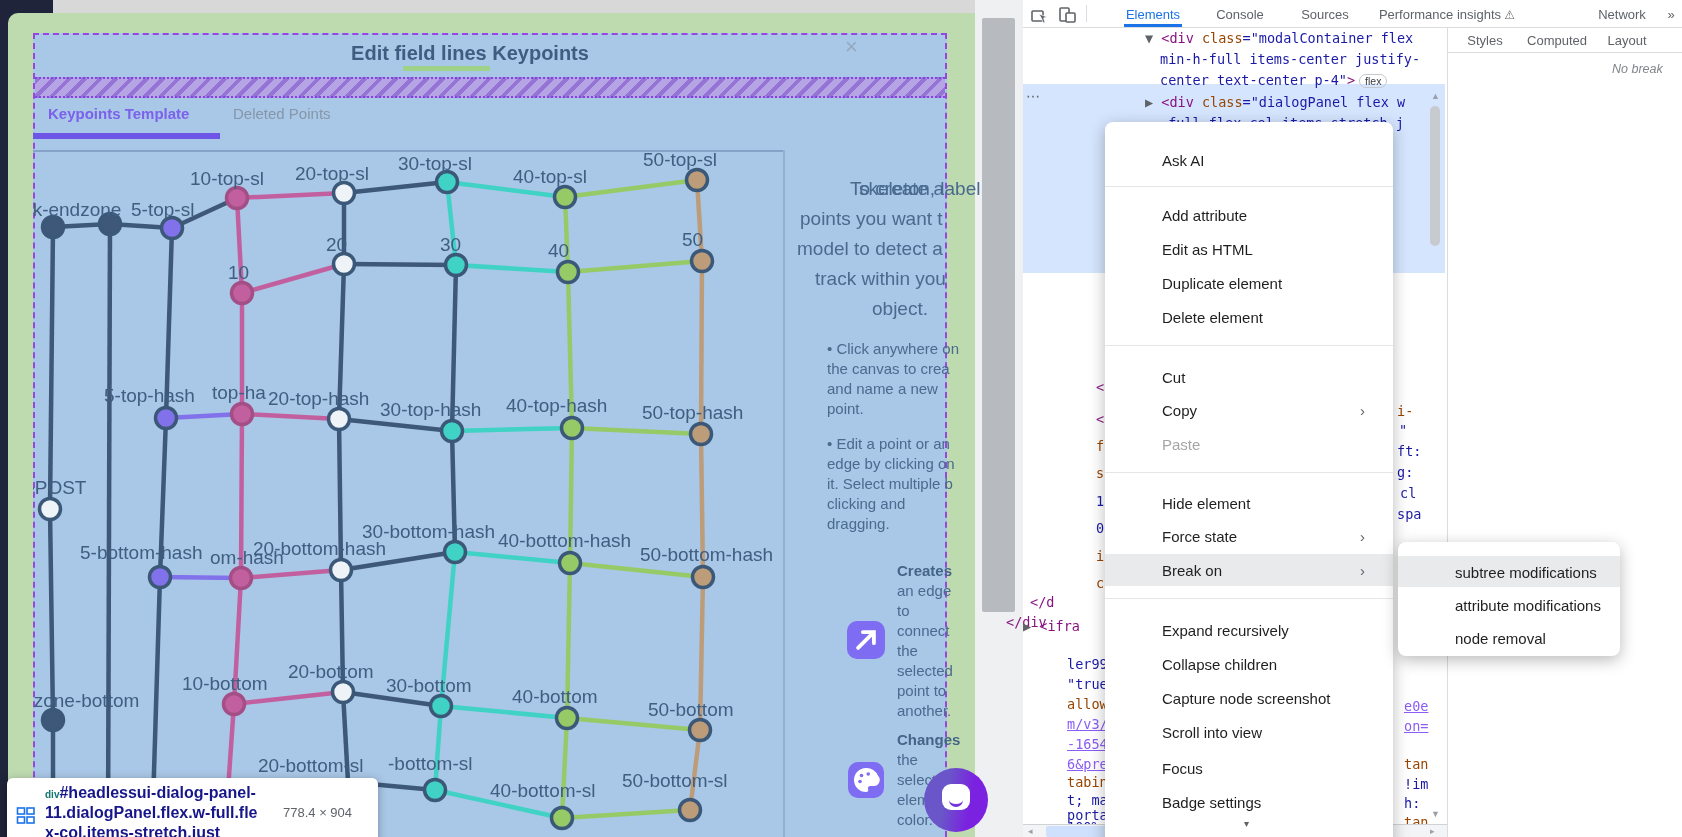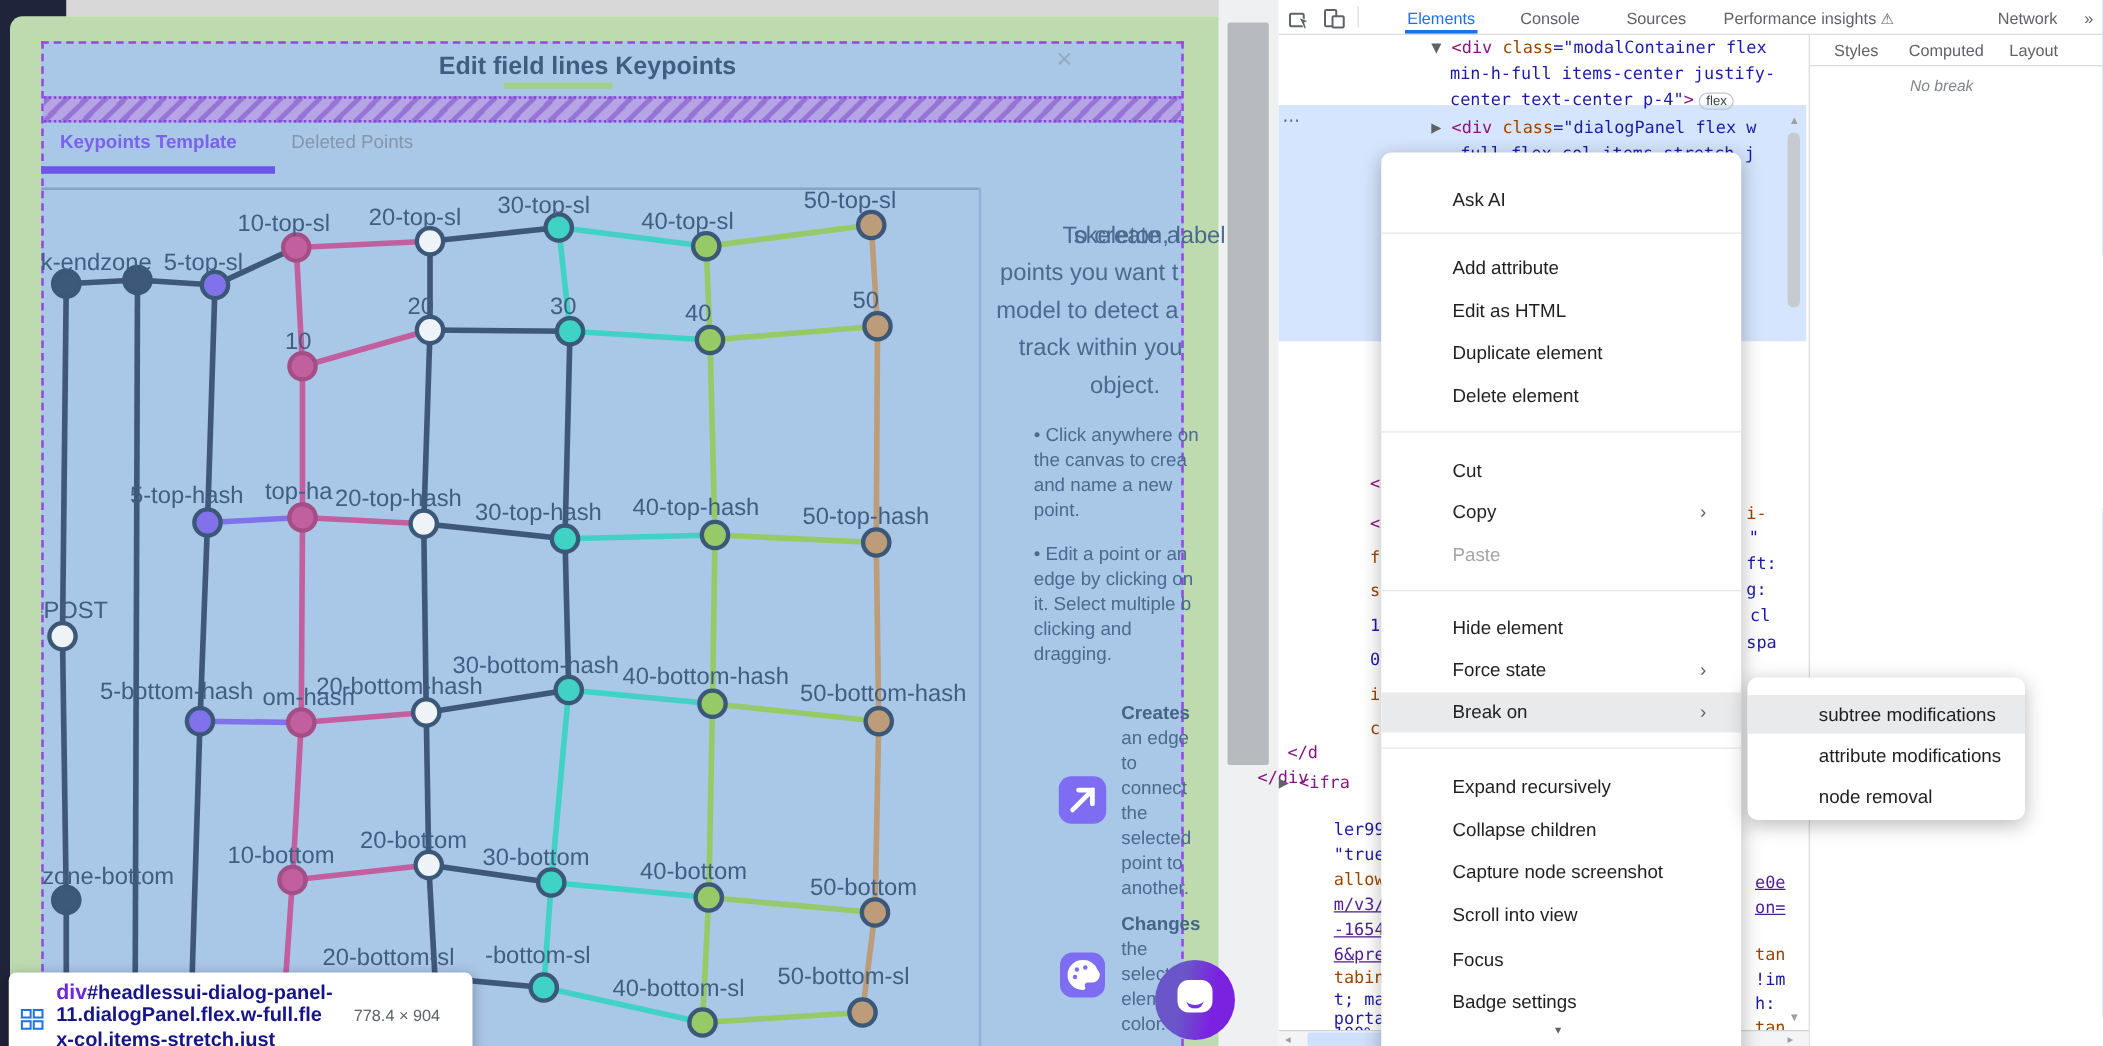--- a/index.html
+++ b/index.html
@@ -22,37 +22,37 @@
   .tab.active{color:#7b61eb;font-weight:bold}
   .tab.inactive{color:#8696a8}
   .tabline{background:#6d55e6}
   .canv-top{background:rgba(90,120,160,.45)}
   .canv-right{background:rgba(130,160,195,.55)}
   .sbline{position:absolute;font-size:15px;color:#4a6a8e;white-space:pre}
   .sbline.b{font-weight:bold;color:#456587}
   .headline{position:absolute;font-size:19px;color:#4a6a8e;font-weight:500;white-space:pre}
   .hintbtn{position:absolute;background:#7e6cf2;border-radius:10px}
   .tooltip{background:#fff;border-radius:6px;box-shadow:0 2px 10px rgba(0,0,0,.3);overflow:hidden}
-  .tt-tag{color:#6d28d9;font-weight:bold;font-size:17px}
+  .tt-tag{color:#0f766e;font-weight:bold;font-size:10px}
   .tt-sel{color:#16168a;font-weight:bold;font-size:16px}
   .tt-dim{color:#5f6368;font-size:13px}
   .chat{border-radius:50%;background:linear-gradient(100deg,#6a55c9 35%,#7b22e0 70%)}
   .chatbubble{position:absolute;background:#fff;border-radius:9px}
   
   .dt-bg{background:#fff}
   .dt-border{background:#dadce0}
   .dt-tab{position:absolute;transform:translateX(-50%);font-size:13px;color:#5f6368;white-space:nowrap;top:7px}
   .dt-tab.active{color:#1a73e8}
   .dt-underline{background:#1a73e8}
   .warn{color:#5f6368;font-size:12px}
   .nobreak{font-style:italic;color:#80868b;font-size:12.5px;white-space:nowrap}
   .selband{background:#d5e5fd}
   .cl{position:absolute;white-space:pre;font-family:"DejaVu Sans Mono","Liberation Mono",monospace;font-size:13.5px;line-height:1}
   .c-tag{color:#881280}.c-attr{color:#994500}.c-val{color:#1a1aa6}
-  .c-link{color:#4c1d95;text-decoration:underline}.c-gray{color:#5f6368}
+  .c-link{color:#8b5cf6;text-decoration:underline}.c-gray{color:#5f6368}
   .c-badge{font-family:"Liberation Sans",sans-serif;font-size:10.5px;border:1px solid #c4c7cc;border-radius:8px;padding:0 5px;color:#3c4043;margin-left:4px}
   .menu{background:#fff;border-radius:8px;box-shadow:0 4px 16px rgba(0,0,0,.28)}
   .mi{position:absolute;left:57px;font-size:15px;color:#1f1f1f;white-space:nowrap;transform:translateY(-50%)}
   .mi.dis{color:#a6a6a6}
   .mhl{position:absolute;background:#e9eaec;left:0;width:100%}
   .mdiv{position:absolute;left:0;width:100%;height:1px;background:#e6e6e6}
   .chev{position:absolute;font-size:15px;color:#5f6368;transform:translateY(-50%)}
   .crumb{background:#f3f4f5;border-top:1px solid #d0d3d6}
   .chip{background:#cfe0fc;border-radius:2px}
   .sarrow{color:#9aa0a6;font-size:9px;line-height:1}
@@ -306,21 +306,21 @@
   <div class="abs dt-underline" style="left:1124px;top:24px;width:58px;height:3px"></div>
   <div class="abs dt-border" style="left:1023px;top:27px;width:659px;height:1px"></div>
 
   <div id="dt-side-tabs">
       <div class="dt-tab" style="position: absolute; left: 1485px; top: 33px;">Styles</div>
       <div class="dt-tab" style="position: absolute; left: 1557px; top: 33px;">Computed</div>
       <div class="dt-tab" style="position: absolute; left: 1627px; top: 33px;">Layout</div>
     </div>
   <div class="abs dt-border" style="left:1447px;top:52px;width:235px;height:1px"></div>
   <div class="abs dt-border" style="left:1447px;top:27px;width:1px;height:810px"></div>
-  <div class="abs nobreak" style="left:1528px;top:62px">No break</div>
+  <div class="abs nobreak" style="left:1612px;top:62px">No break</div>
 
   <div class="abs selband" style="left:1023px;top:84px;width:422px;height:189px"></div>
   <div class="abs c-gray" style="left:1026px;top:88px;font-size:14px">⋯</div>
   <div id="dt-code">
       <div class="cl" style="position: absolute; left: 1145px; top: 32px;"><span class="c-gray">▼ </span><span class="c-tag">&lt;div </span><span class="c-attr">class</span><span class="c-val">="modalContainer flex</span></div>
       <div class="cl" style="position: absolute; left: 1160px; top: 53px;"><span class="c-val">min-h-full items-center justify-</span></div>
       <div class="cl" style="position: absolute; left: 1160px; top: 74px;"><span class="c-val">center text-center p-4"</span><span class="c-tag">&gt;</span><span class="c-badge">flex</span></div>
       <div class="cl" style="position: absolute; left: 1145px; top: 96px;"><span class="c-gray">▶ </span><span class="c-tag">&lt;div </span><span class="c-attr">class</span><span class="c-val">="dialogPanel flex w</span></div>
       <div class="cl" style="position: absolute; left: 1160px; top: 117px;"><span class="c-val">-full flex-col items-stretch j</span></div>
       <div class="cl" style="position: absolute; left: 1096px; top: 381px;"><span class="c-tag">&lt;</span></div>

